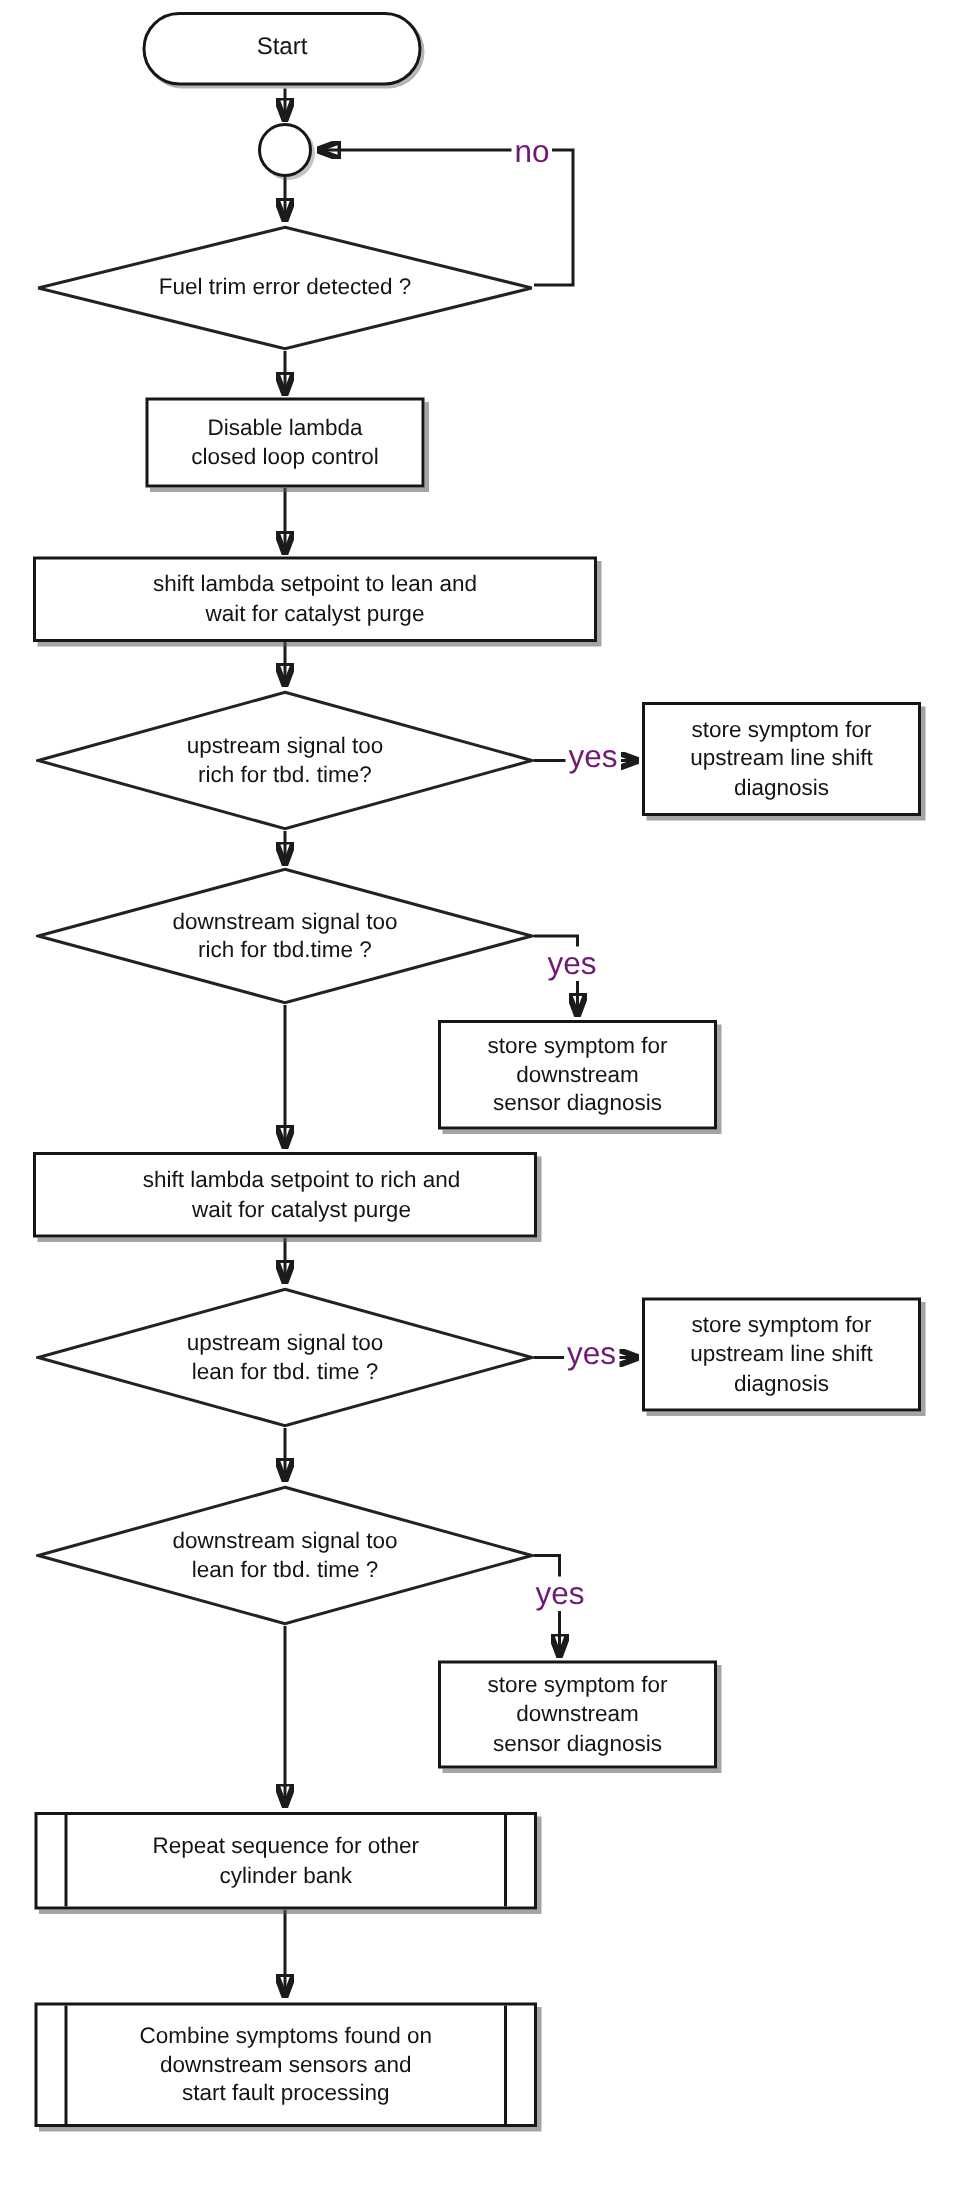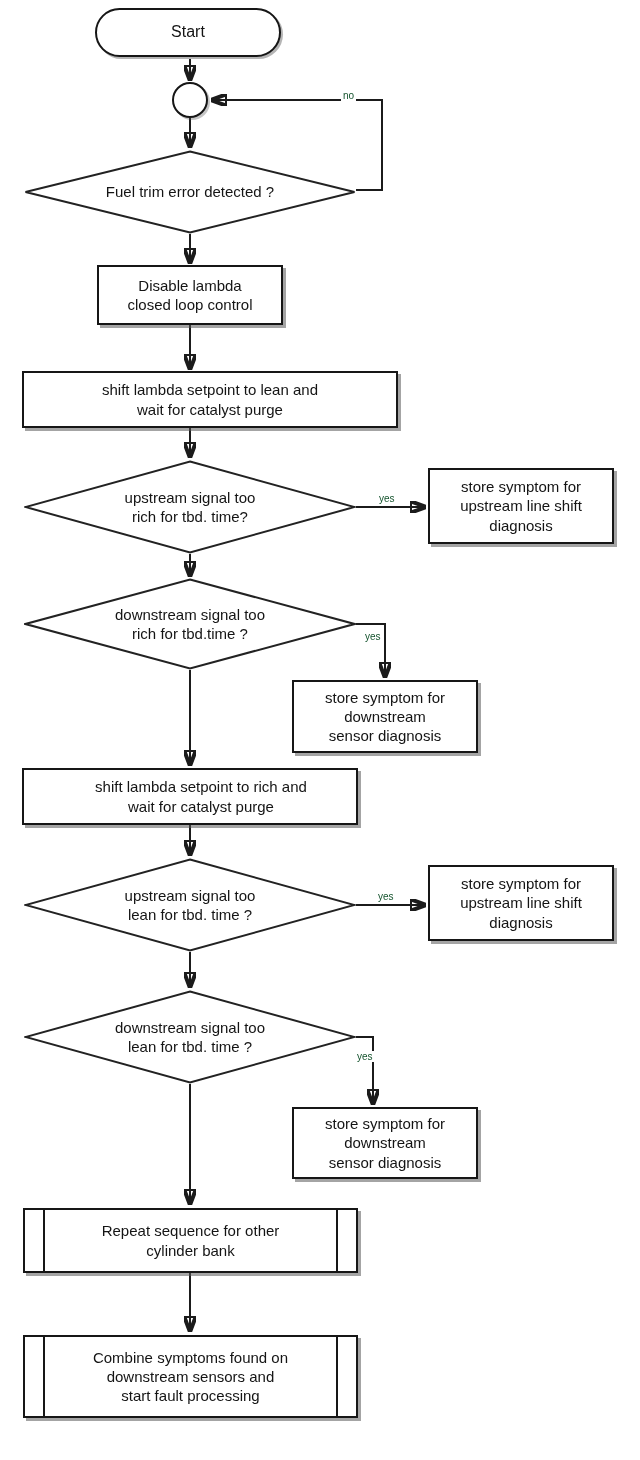--- a/index.html
+++ b/index.html
@@ -71,24 +71,24 @@
     position: absolute;
     top: 0; bottom: 0;
     width: 2px;
     background: #161616;
   }
   .predef .bar.left  { left: 18px; }
   .predef .bar.right { right: 18px; }
   .edge-label {
     position: absolute;
     background: #ffffff;
-    font-size: 10px;
+    font-size: 21px;
     line-height: 1.1;
     padding: 0 2px;
-    color: #14532d;
+    color: #701a75;
   }
 </style>
 </head>
 <body>
 
 <div class="canvas">
 
   <svg class="edges" viewBox="0 0 640 1460">
     <defs>
       <marker id="arrowhead" viewBox="0 0 8 6" refX="7" refY="3" markerWidth="8" markerHeight="6" orient="auto" markerUnits="strokeWidth">

